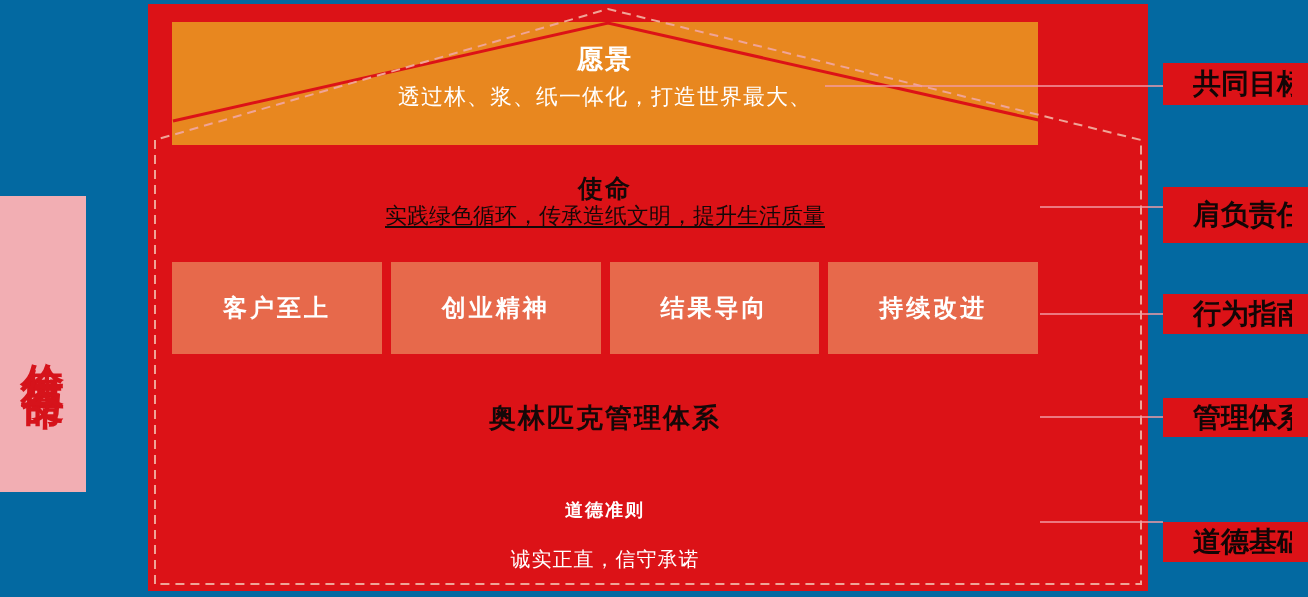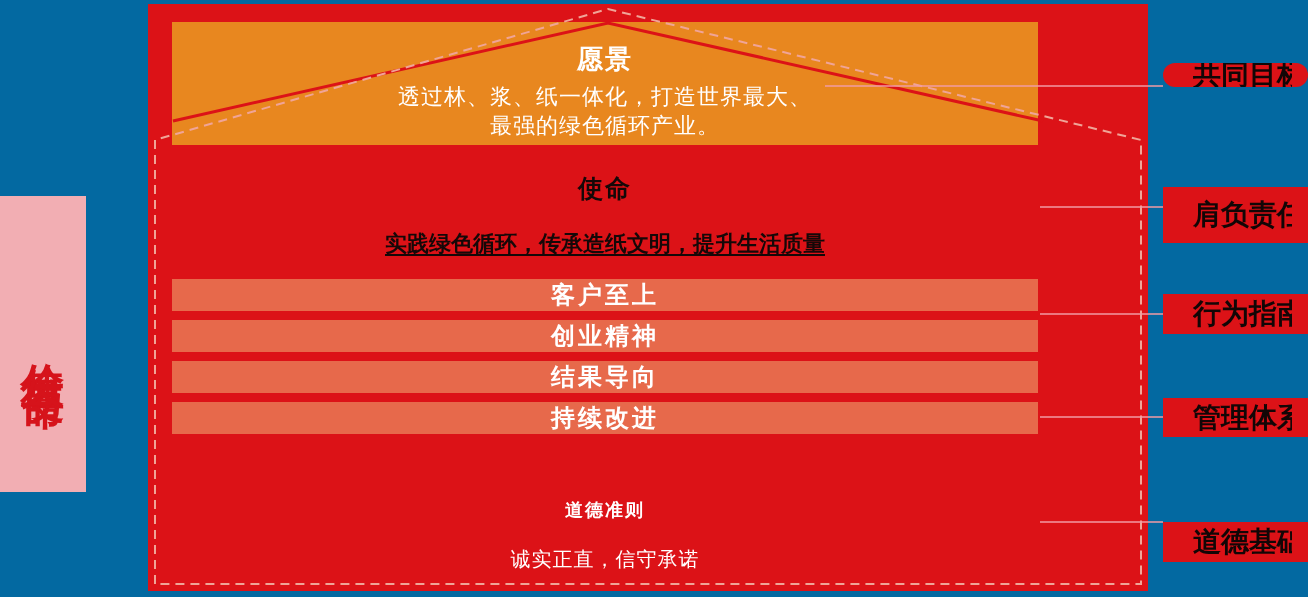--- a/index.html
+++ b/index.html
@@ -28,66 +28,65 @@
     left:172px; top:22px; width:866px; height:123px; background:#E8871F;
     color:#ffffff; text-align:center; padding-top:20px;
   }
   .vision-title { font-size:26px; font-weight:bold; margin-bottom:5px; letter-spacing:2px; }
   .vision-line  { font-size:22px; line-height:29px; letter-spacing:1px; }
 
   
   .center-row { left:172px; width:866px; text-align:center; }
   .mission-title { top:172px; font-size:25px; font-weight:bold; color:#150808; letter-spacing:2px; }
   .mission-sub  {
-    top:201px; font-size:22px; font-weight:bold; color:#150808;
-    text-decoration:underline; text-underline-offset:3px; text-decoration-thickness:2px;margin-top:28px;
+    top:201px; font-size:22px; font-weight:normal; color:#150808;
+    text-decoration:underline; text-underline-offset:3px; text-decoration-thickness:2px;
   }
   .management   { top:400px; font-size:27px; font-weight:bold; color:#150808; letter-spacing:2px; }
   .ethics-title { top:498px; font-size:18px; font-weight:bold; color:#ffffff; letter-spacing:2px; }
   .ethics-sub   { top:531px; font-size:20px; color:#ffffff; letter-spacing:1px;margin-top:15px; }
 
   
-  .values-row { left:172px; top:279px; width:866px; height:92px; display:flex; gap:9px;flex-direction:column; }
+  .values-row { left:172px; top:262px; width:866px; height:92px; display:flex; gap:9px; }
   .value-box {
     flex:1; background:#E7694B; color:#ffffff; font-size:24px; font-weight:bold;
     display:flex; align-items:center; justify-content:center; letter-spacing:3px;
   }
 
   
   .overlay { left:0; top:0; width:1308px; height:597px; pointer-events:none; }
 
   
   .annotation { left:1163px; width:145px; background:#DC1217; }
   .annotation .clip {
     position:absolute; left:30px; top:0; bottom:0; width:99px;
     overflow:hidden; white-space:nowrap;
     font-size:28px; font-weight:bold; color:#120606;
     display:flex; align-items:center;
   }
-  .a1 { top:63px;  height:24px;border-radius:15px; }
+  .a1 { top:63px;  height:42px; }
   .a2 { top:187px; height:56px; }
   .a3 { top:294px; height:40px; }
   .a4 { top:398px; height:39px; }
   .a5 { top:522px; height:40px; }
 </style>
 </head>
 <body>
 
 <div class="stage">
 
   <div class="abs left-banner">
     <span class="vtext">价值与使命</span>
   </div>
 
   <div class="abs main-rect"></div>
 
   <div class="abs vision-rect">
     <div class="vision-title">愿景</div>
     <div class="vision-line">透过林、浆、纸一体化，打造世界最大、</div>
-    <div class="vision-line">最强的绿色循环产业。</div>
   </div>
 
   <svg class="abs overlay" viewBox="0 0 1308 597" xmlns="http://www.w3.org/2000/svg">
 
     <path d="M173,121 L608,23 L1043,121" fill="none" stroke="#DC1217" stroke-width="3"></path>
 
     <path d="M155,584 L155,140 L608,9 L1141,140 L1141,584 L155,584" fill="none" stroke="#F0A497" stroke-width="2" stroke-dasharray="9 6"></path>
 
     <line x1="825" y1="86" x2="1163" y2="86" stroke="#F29BA4" stroke-width="1.5"></line>
     <line x1="1040" y1="207" x2="1163" y2="207" stroke="#F29BA4" stroke-width="1.5"></line>
@@ -107,20 +106,21 @@
       <span>创业精神</span>
     </div>
     <div class="value-box">
       <span>结果导向</span>
     </div>
     <div class="value-box">
       <span>持续改进</span>
     </div>
   </div>
 
+  <div class="abs center-row management">奥林匹克管理体系</div>
 
   <div class="abs center-row ethics-title">道德准则</div>
   <div class="abs center-row ethics-sub">诚实正直，信守承诺</div>
 
   <div class="abs annotation a1">
     <span class="clip">共同目标</span>
   </div>
   <div class="abs annotation a2">
     <span class="clip">肩负责任</span>
   </div>

